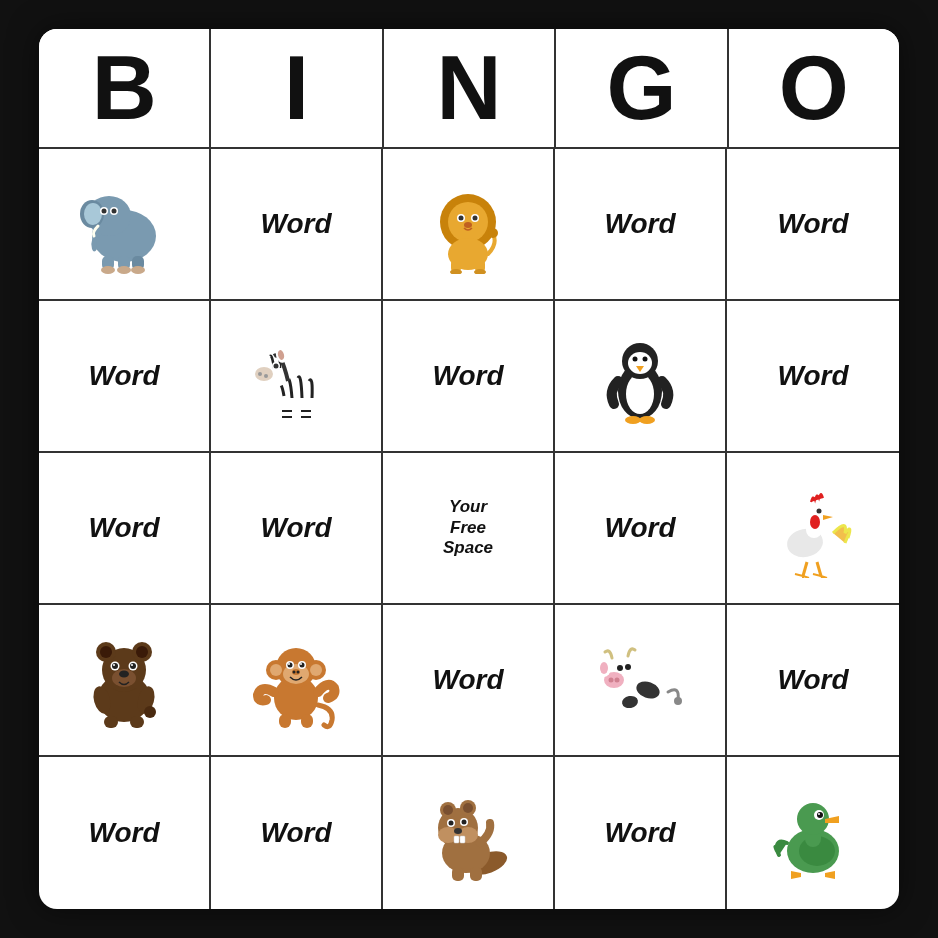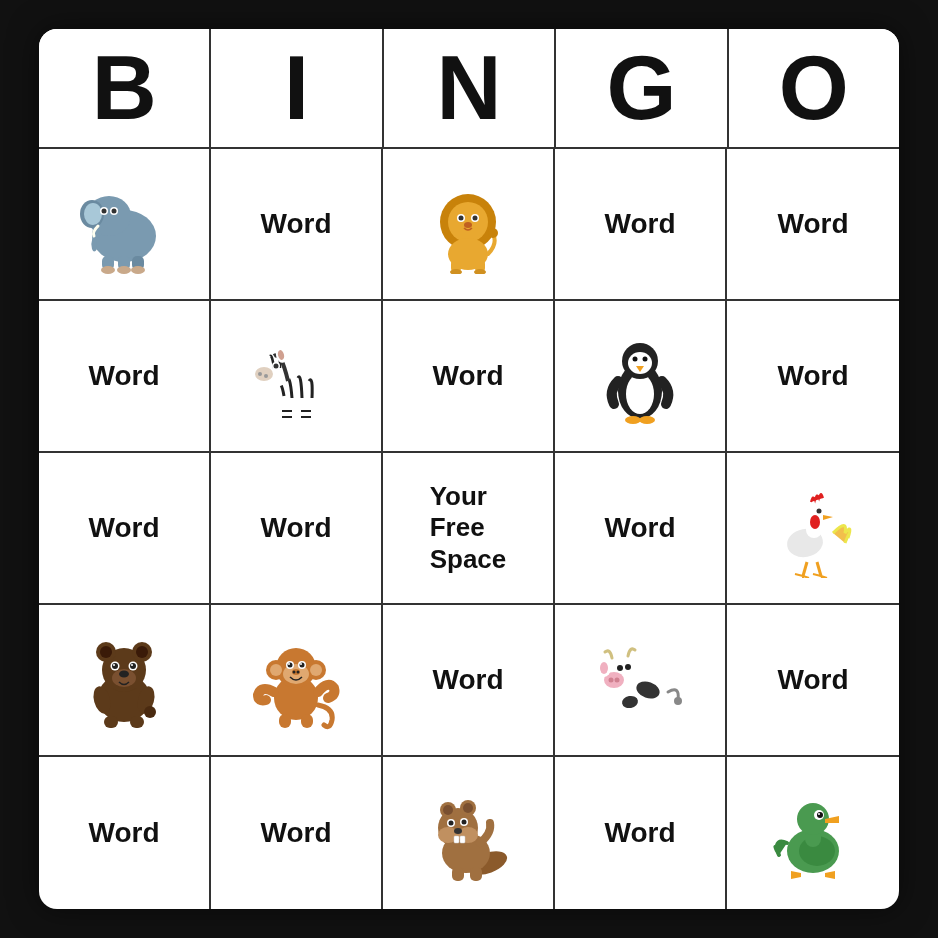--- a/index.html
+++ b/index.html
@@ -59,21 +59,23 @@
     .bingo-cell:nth-child(5n) {
       border-right: none;
     }
     .bingo-cell:nth-child(n+21) {
       border-bottom: none;
     }
     .bingo-cell .word-label {
       font-size: 28px;
       font-weight: 900;
       color: #111;
+      text-align: center;
       line-height: 1.2;
+      font-style: italic;
     }
     .bingo-cell .animal {
       width: 110px;
       height: 110px;
       display: flex;
       align-items: center;
       justify-content: center;
       font-size: 70px;
     }
     
@@ -238,21 +240,21 @@
       <div class="bingo-cell">
         <span class="word-label">Word</span>
       </div>
       <div class="bingo-cell">
         <span class="word-label">Word</span>
       </div>
       <div class="bingo-cell">
         <span class="word-label">Word</span>
       </div>
       <div class="bingo-cell">
-        <span class="word-label" style="font-weight: 900; font-size: 26px;">Your<br>Free<br>Space</span>
+        <span class="word-label" style="font-weight: 900; font-size: 17px;">Your<br>Free<br>Space</span>
       </div>
       <div class="bingo-cell">
         <span class="word-label">Word</span>
       </div>
       <div class="bingo-cell">
         <div class="animal">
           <svg viewBox="0 0 100 100" xmlns="http://www.w3.org/2000/svg" class="animal-svg">
 
     <ellipse cx="50" cy="65" rx="22" ry="20" fill="white"></ellipse>
 

